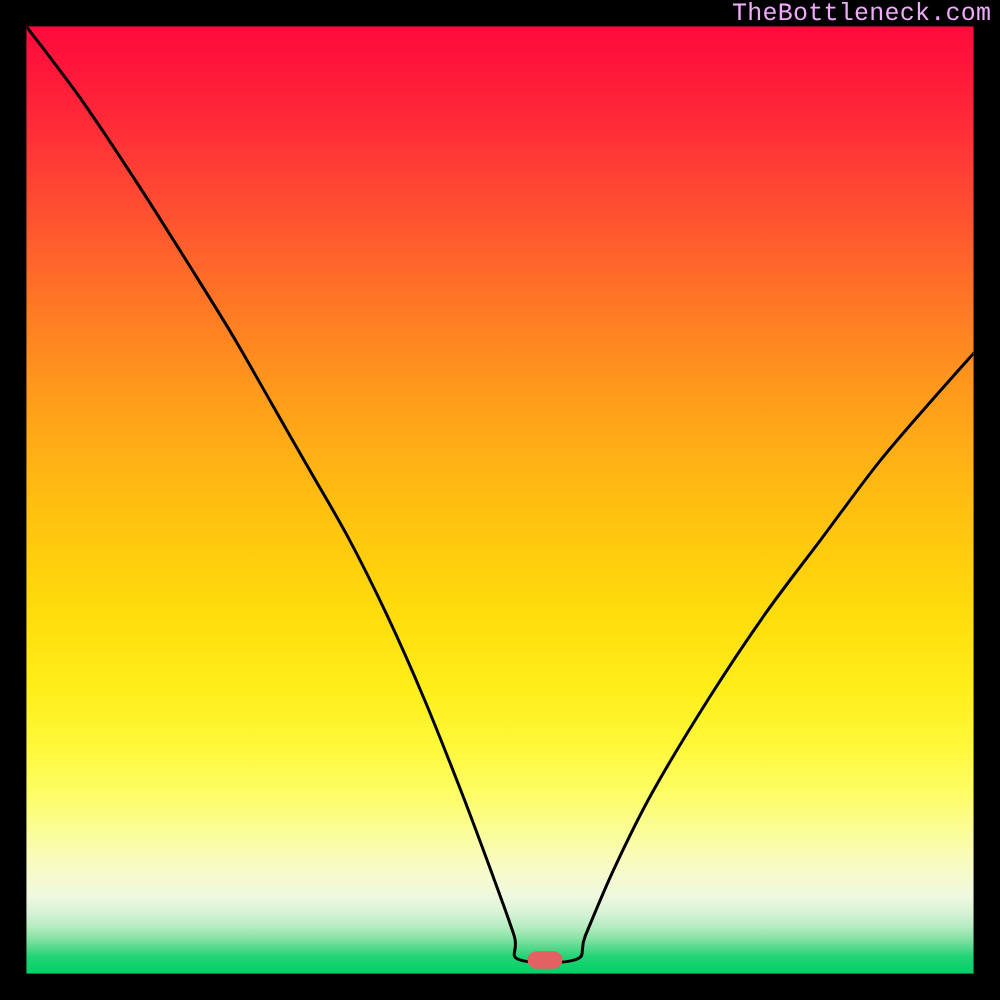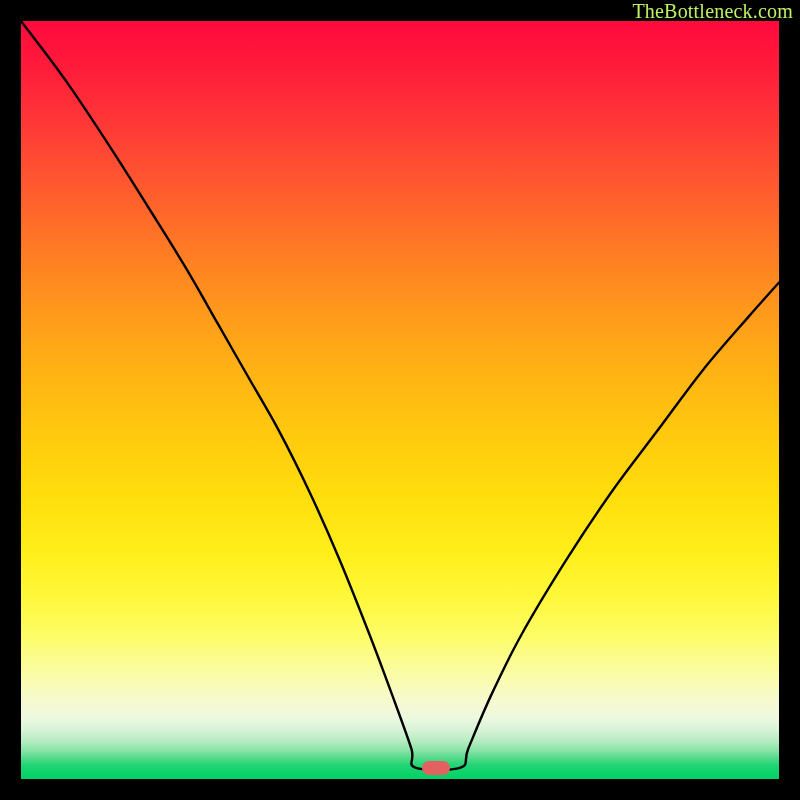--- a/index.html
+++ b/index.html
@@ -60,22 +60,22 @@
   }
   .marker {
     position: absolute;
     background: #e46161;
     border-radius: 8px;
   }
   .watermark {
     position: absolute;
     top: 0;
     right: 7px;
-    color: #bef264;
-    font-family: Liberation Serif, serif;
+    color: #f0abfc;
+    font-family: Liberation Mono, monospace;
     font-size: 20px;
     letter-spacing: 0.2px;
   }
 </style>
 </head>
 <body>
 <div class="stage">
 
   <div class="plot">
     <div class="gradient"></div>

